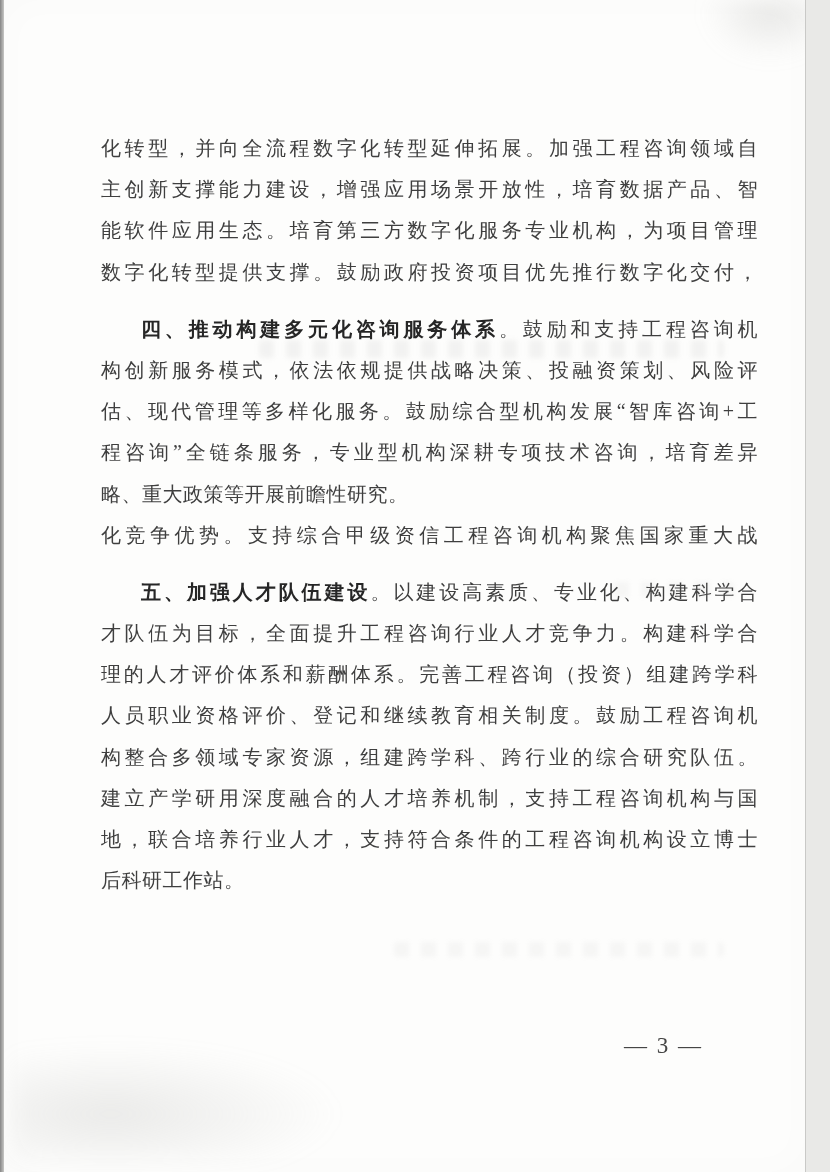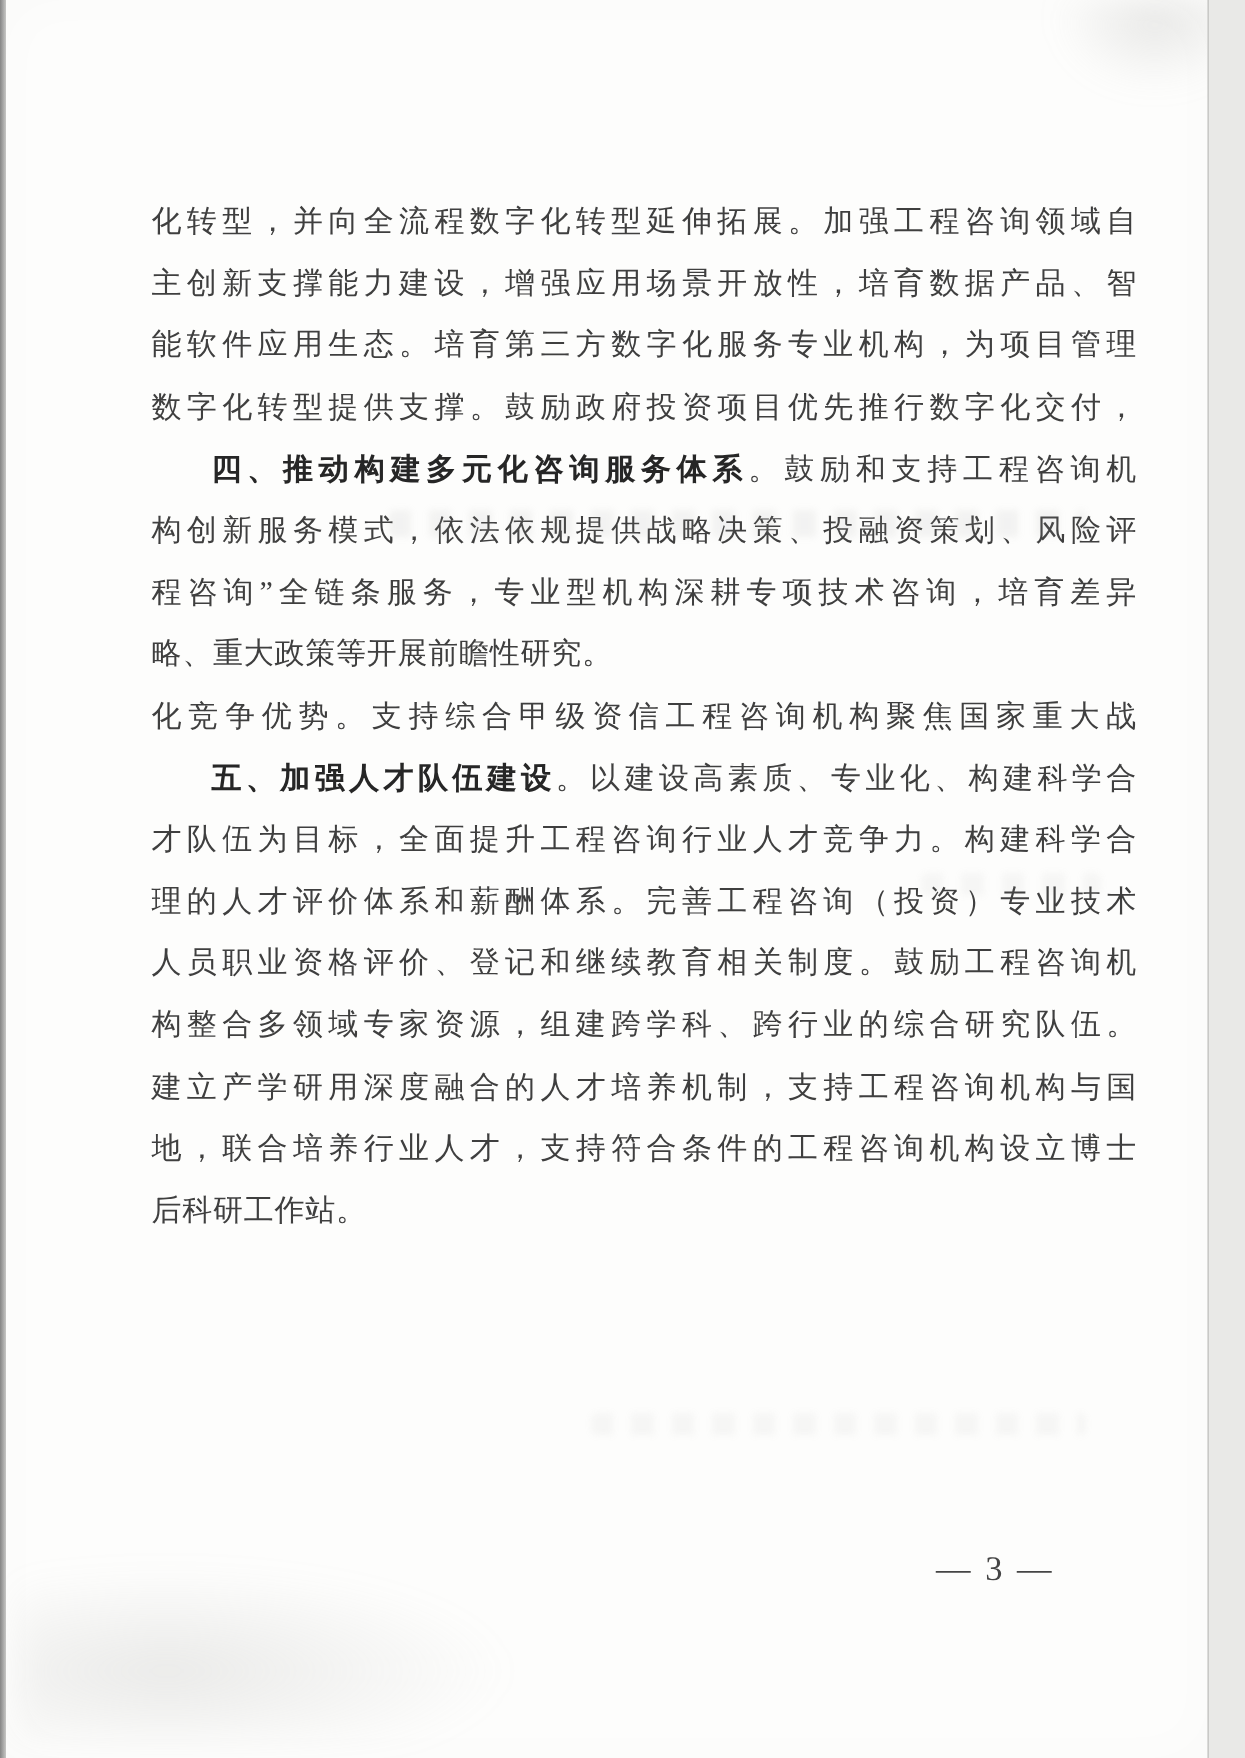--- a/index.html
+++ b/index.html
@@ -47,21 +47,21 @@
     white-space: nowrap;
     height: 41.2px;
   }
   .line.justify { white-space: normal; }
   .line.justify::after {
     content: "";
     display: inline-block;
     width: 100%;
     height: 0;
   }
-  .line.indent { text-indent: 2em; }
+  .line.indent { text-indent: 2em; margin-top: 16px; }
   .line.short { text-align: left; }
   .hd {
     font-family: "Liberation Sans", "DejaVu Sans", sans-serif;
     font-weight: 700;
     color: #262626;
   }
   .page-number {
     position: absolute;
     left: 620px; top: 1033px;
     font-size: 23px;
@@ -104,27 +104,28 @@
   <div class="smudge top-right"></div>
 
   <div class="text-block">
     <div class="line justify">化转型，并向全流程数字化转型延伸拓展。加强工程咨询领域自</div>
     <div class="line justify">主创新支撑能力建设，增强应用场景开放性，培育数据产品、智</div>
     <div class="line justify">能软件应用生态。培育第三方数字化服务专业机构，为项目管理</div>
     <div class="line justify">数字化转型提供支撑。鼓励政府投资项目优先推行数字化交付，</div>
 
     <div class="line justify indent"><span class="hd">四、推动构建多元化咨询服务体系</span><span>。鼓励和支持工程咨询机</span></div>
     <div class="line justify">构创新服务模式，依法依规提供战略决策、投融资策划、风险评</div>
+    <div class="line justify">估、现代管理等多样化服务。鼓励综合型机构发展“智库咨询+工</div>
     <div class="line justify">程咨询”全链条服务，专业型机构深耕专项技术咨询，培育差异</div>
     <div class="line short">略、重大政策等开展前瞻性研究。</div>
     <div class="line justify">化竞争优势。支持综合甲级资信工程咨询机构聚焦国家重大战</div>
 
     <div class="line justify indent"><span class="hd">五、加强人才队伍建设</span><span>。以建设高素质、专业化、构建科学合</span></div>
     <div class="line justify">才队伍为目标，全面提升工程咨询行业人才竞争力。构建科学合</div>
-    <div class="line justify">理的人才评价体系和薪酬体系。完善工程咨询（投资）专业技术</div>
+    <div class="line justify">理的人才评价体系和薪酬体系。完善工程咨询（投资）组建跨学科</div>
     <div class="line justify">人员职业资格评价、登记和继续教育相关制度。鼓励工程咨询机</div>
     <div class="line justify">构整合多领域专家资源，组建跨学科、跨行业的综合研究队伍。</div>
     <div class="line justify">建立产学研用深度融合的人才培养机制，支持工程咨询机构与国</div>
     <div class="line justify">地，联合培养行业人才，支持符合条件的工程咨询机构设立博士</div>
     <div class="line short">后科研工作站。</div>
 
   </div>
 
   <div class="ghost g1"></div>
   <div class="ghost g2"></div>

